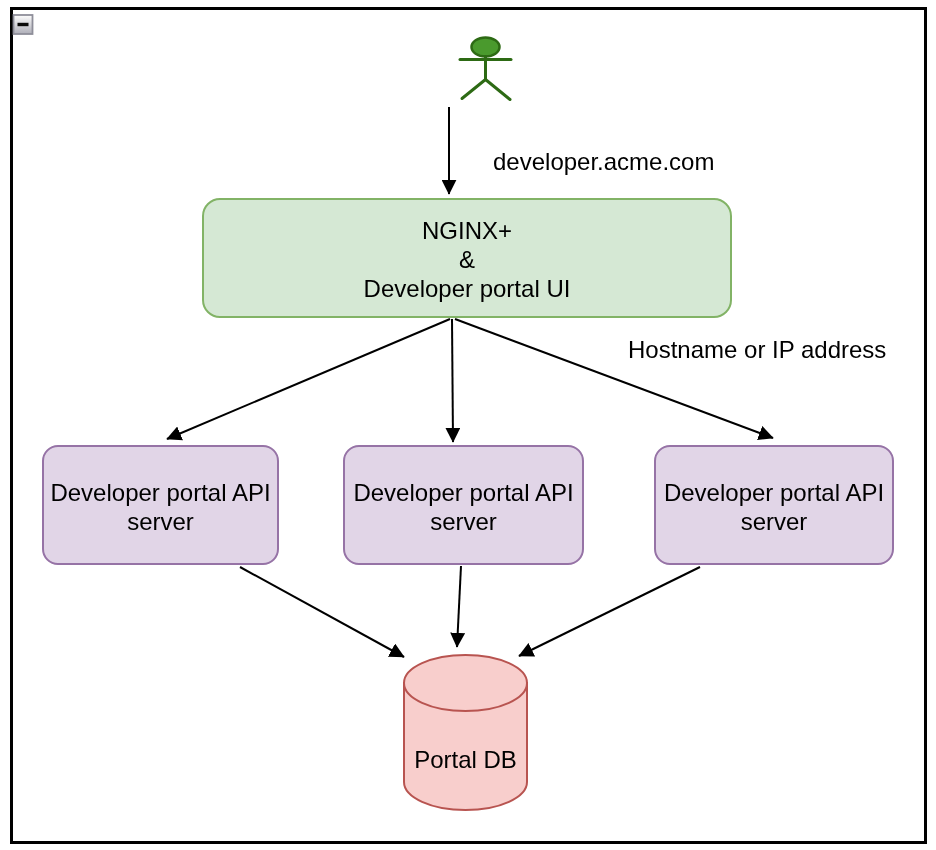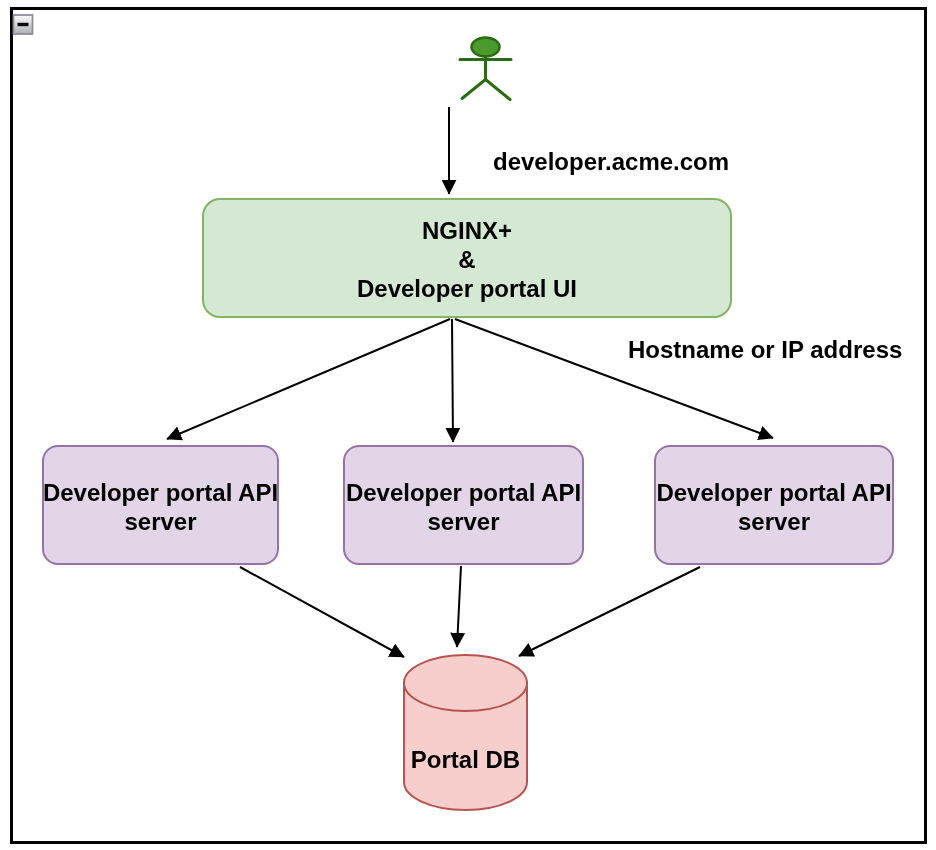--- a/index.html
+++ b/index.html
@@ -7,21 +7,20 @@
     padding: 0;
     width: 936px;
     height: 850px;
     background: #ffffff;
     overflow: hidden;
   }
   .stage {
     position: relative;
     width: 813px;
     height: 850px;
-    font-weight: bold;
   }
   svg text {
     font-family: "Liberation Sans", "DejaVu Sans", sans-serif;
     font-size: 24px;
     fill: #000000;
   }
   svg .edge-label {
     font-size: 24px;
   }
 </style>

